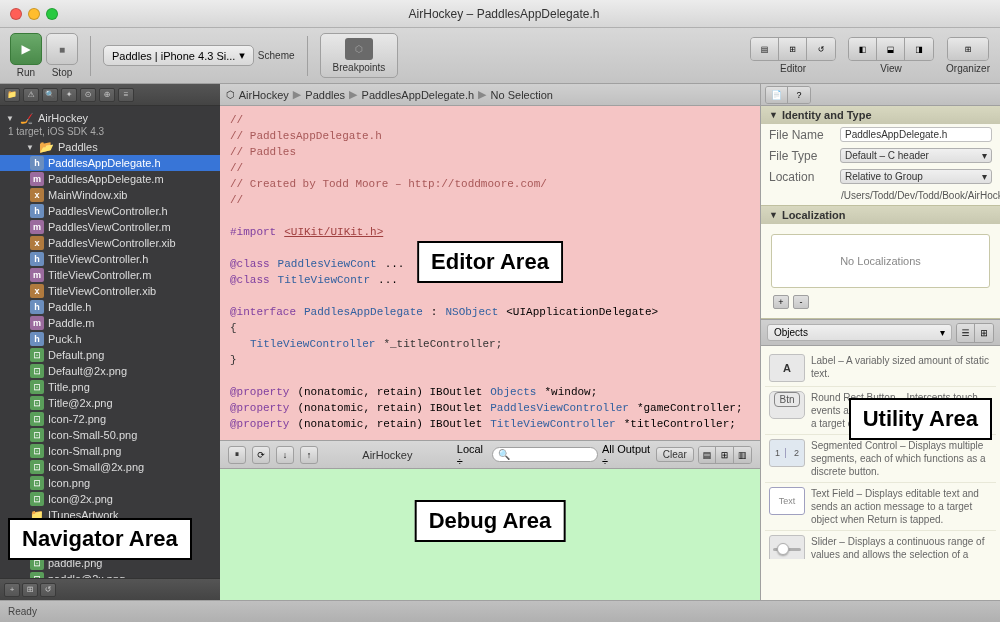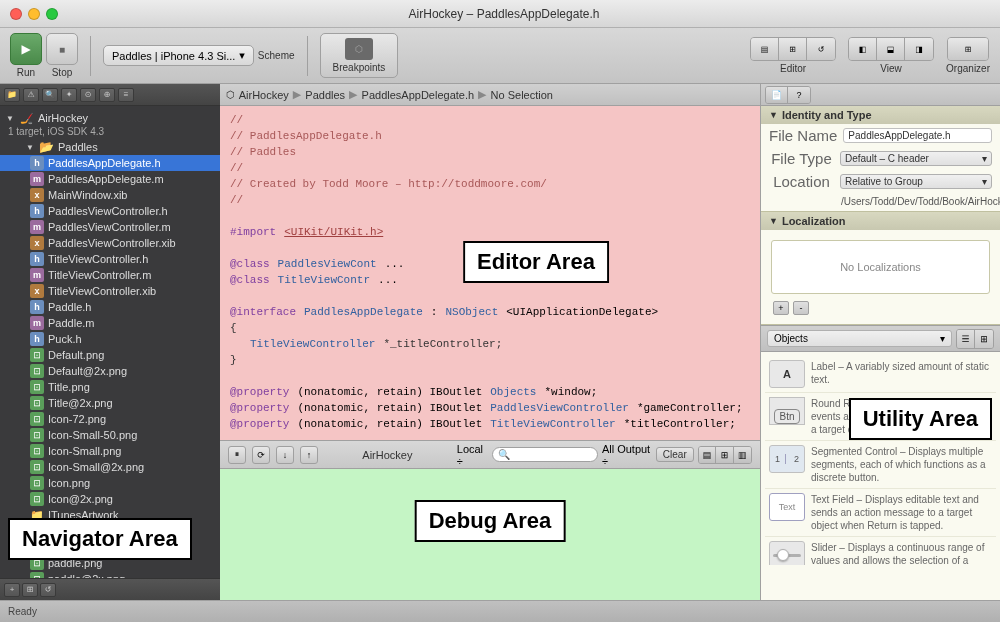--- a/index.html
+++ b/index.html
@@ -422,22 +422,22 @@
       display: flex;
       align-items: center;
       padding: 3px 8px;
       font-size: 11px;
       color: #333;
       gap: 6px;
     }
     .inspector-label {
       min-width: 65px;
       color: #666;
-      font-size: 15px;
-      text-align: center;
+      font-size: 12px;
+      text-align: left;
     }
     .inspector-value {
       flex: 1;
       background: white;
       border: 1px solid #c0c0c0;
       border-radius: 3px;
       padding: 1px 4px;
       font-size: 10px;
     }
     .inspector-select {
@@ -552,21 +552,20 @@
 
     
     .nav-label-box {
       left: 8px;
       bottom: 40px;
     }
     .editor-label-box {
       top: 50%;
       left: 50%;
       transform: translate(-50%, -50%);
-      margin-left: 46px;
     }
     .debug-label-box {
       top: 50%;
       left: 50%;
       transform: translate(-50%, -50%);
     }
     .utility-label-box {
       bottom: 160px;
       right: 8px;
     }
@@ -1017,21 +1016,21 @@
         <div class="obj-lib-items">
           <div class="obj-lib-item">
             <div class="obj-icon" style="font-size:14px;background:#e8e8e8;border-radius:3px;width:36px;height:28px;border:1px solid #c0c0c0;">
               <span style="font-size:11px;font-weight:bold;color:#333;">A</span>
             </div>
             <div class="obj-text">
               <div class="obj-desc">Label – A variably sized amount of static text.</div>
             </div>
           </div>
           <div class="obj-lib-item">
-            <div class="obj-icon" style="background:#e8e8e8;border-radius:0;width:36px;height:28px;border:1px solid #c0c0c0;display:flex;align-items:flex-end;justify-content:center;">
+            <div class="obj-icon" style="background:#e8e8e8;border-radius:5px;width:36px;height:28px;border:1px solid #c0c0c0;display:flex;align-items:flex-start;justify-content:center;">
               <span style="font-size:10px;border:1px solid #888;border-radius:4px;padding:1px 4px;color:#555;">Btn</span>
             </div>
             <div class="obj-text">
               <div class="obj-desc">Round Rect Button – Intercepts touch events and sends an action message to a target object when it's clicked.</div>
             </div>
           </div>
           <div class="obj-lib-item">
             <div style="display:flex;align-items:center;gap:3px;width:36px;height:28px;background:#e0e8f0;border-radius:3px;border:1px solid #c0c0c0;flex-shrink:0;">
               <div style="flex:1;display:flex;align-items:center;justify-content:center;border-right:1px solid #a0a0c0;font-size:9px;color:#555;">1</div>
               <div style="flex:1;display:flex;align-items:center;justify-content:center;font-size:9px;color:#555;">2</div>

